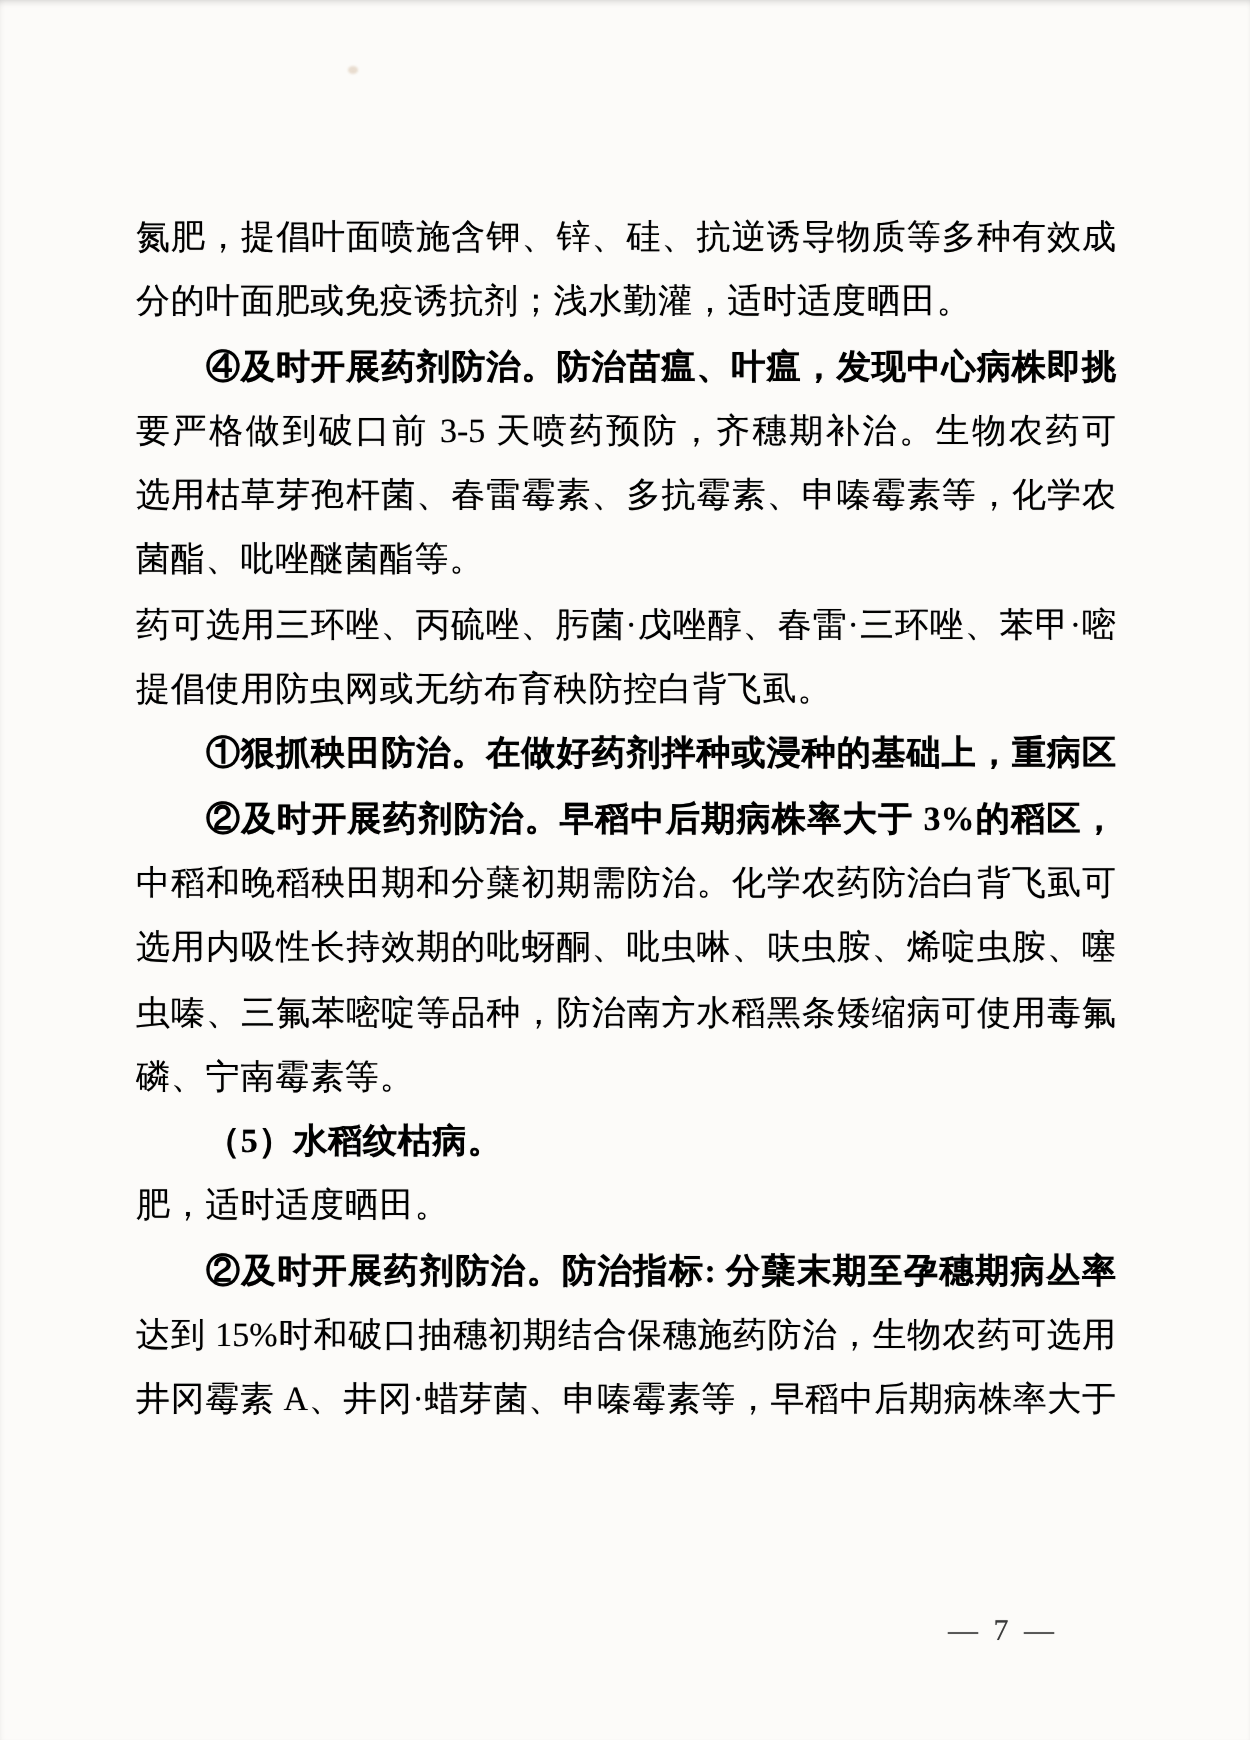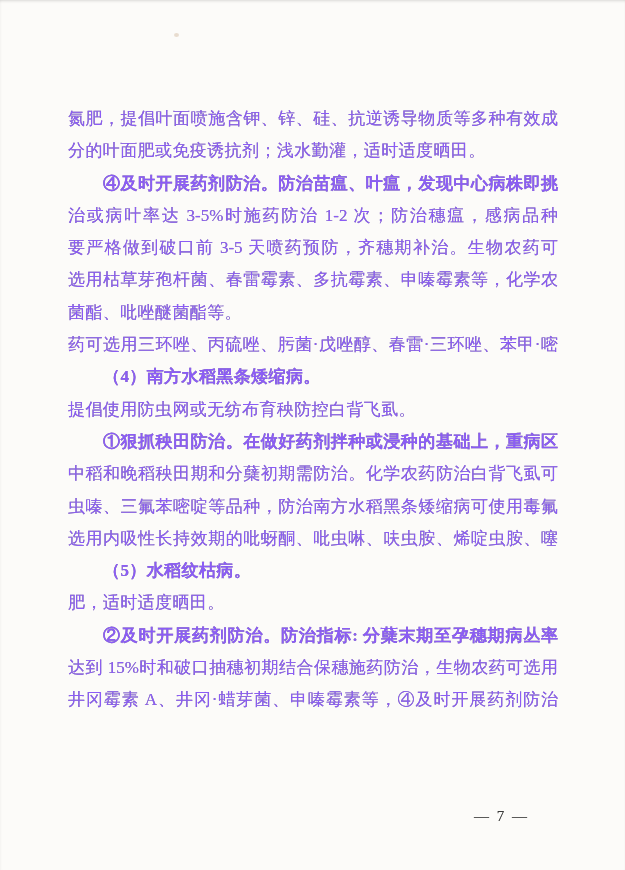--- a/index.html
+++ b/index.html
@@ -23,21 +23,21 @@
     width: 5px; height: 4px;
     background: #d8c3ad;
     border-radius: 50%;
     opacity: 0.55;
     filter: blur(0.5px);
   }
   .text-block {
     position: absolute;
     left: 68px; top: 103px;
     width: 490px;
-    color: #8b5cf6;
+    color: #000000;
   }
   .line {
     display: block;
     height: 32.3px;
     line-height: 32.3px;
     font-size: 17px;
     white-space: nowrap;
     text-align: justify;
     text-align-last: justify;
     text-shadow: 0 0 0.4px rgba(38,38,38,0.55);
@@ -63,32 +63,32 @@
 </head>
 <body>
 
 <div class="page">
   <div class="speck"></div>
 
   <div class="text-block">
     <div class="line">氮肥，提倡叶面喷施含钾、锌、硅、抗逆诱导物质等多种有效成</div>
     <div class="line no-justify">分的叶面肥或免疫诱抗剂；浅水勤灌，适时适度晒田。</div>
     <div class="line indent">④及时开展药剂防治。防治苗瘟、叶瘟，发现中心病株即挑</div>
-    <div class="line">治或病叶率达 3-5%时施药防治 1-2 次；防治穗瘟，感病品种</div>
     <div class="line">要严格做到破口前 3-5 天喷药预防，齐穗期补治。生物农药可</div>
     <div class="line">选用枯草芽孢杆菌、春雷霉素、多抗霉素、申嗪霉素等，化学农</div>
     <div class="line no-justify">菌酯、吡唑醚菌酯等。</div>
     <div class="line">药可选用三环唑、丙硫唑、肟菌·戊唑醇、春雷·三环唑、苯甲·嘧</div>
-    <div class="line indent no-justify">（4）南方水稻黑条矮缩病。</div>
     <div class="line no-justify">提倡使用防虫网或无纺布育秧防控白背飞虱。</div>
     <div class="line indent">①狠抓秧田防治。在做好药剂拌种或浸种的基础上，重病区</div>
+    <div class="line indent">②及时开展药剂防治。早稻中后期病株率大于 3%的稻区，</div>
     <div class="line">中稻和晚稻秧田期和分蘖初期需防治。化学农药防治白背飞虱可</div>
+    <div class="line">选用内吸性长持效期的吡蚜酮、吡虫啉、呋虫胺、烯啶虫胺、噻</div>
     <div class="line">虫嗪、三氟苯嘧啶等品种，防治南方水稻黑条矮缩病可使用毒氟</div>
-    <div class="line">选用内吸性长持效期的吡蚜酮、吡虫啉、呋虫胺、烯啶虫胺、噻</div>
+    <div class="line no-justify">磷、宁南霉素等。</div>
     <div class="line indent no-justify">（5）水稻纹枯病。</div>
     <div class="line no-justify">肥，适时适度晒田。</div>
     <div class="line indent">②及时开展药剂防治。防治指标: 分蘖末期至孕穗期病丛率</div>
     <div class="line">达到 15%时和破口抽穗初期结合保穗施药防治，生物农药可选用</div>
-    <div class="line">井冈霉素 A、井冈·蜡芽菌、申嗪霉素等，④及时开展药剂防治</div>
+    <div class="line">井冈霉素 A、井冈·蜡芽菌、申嗪霉素等，早稻中后期病株率大于</div>
   </div>
 
   <div class="page-number">— 7 —</div>
 </div>
 
 </body></html>

